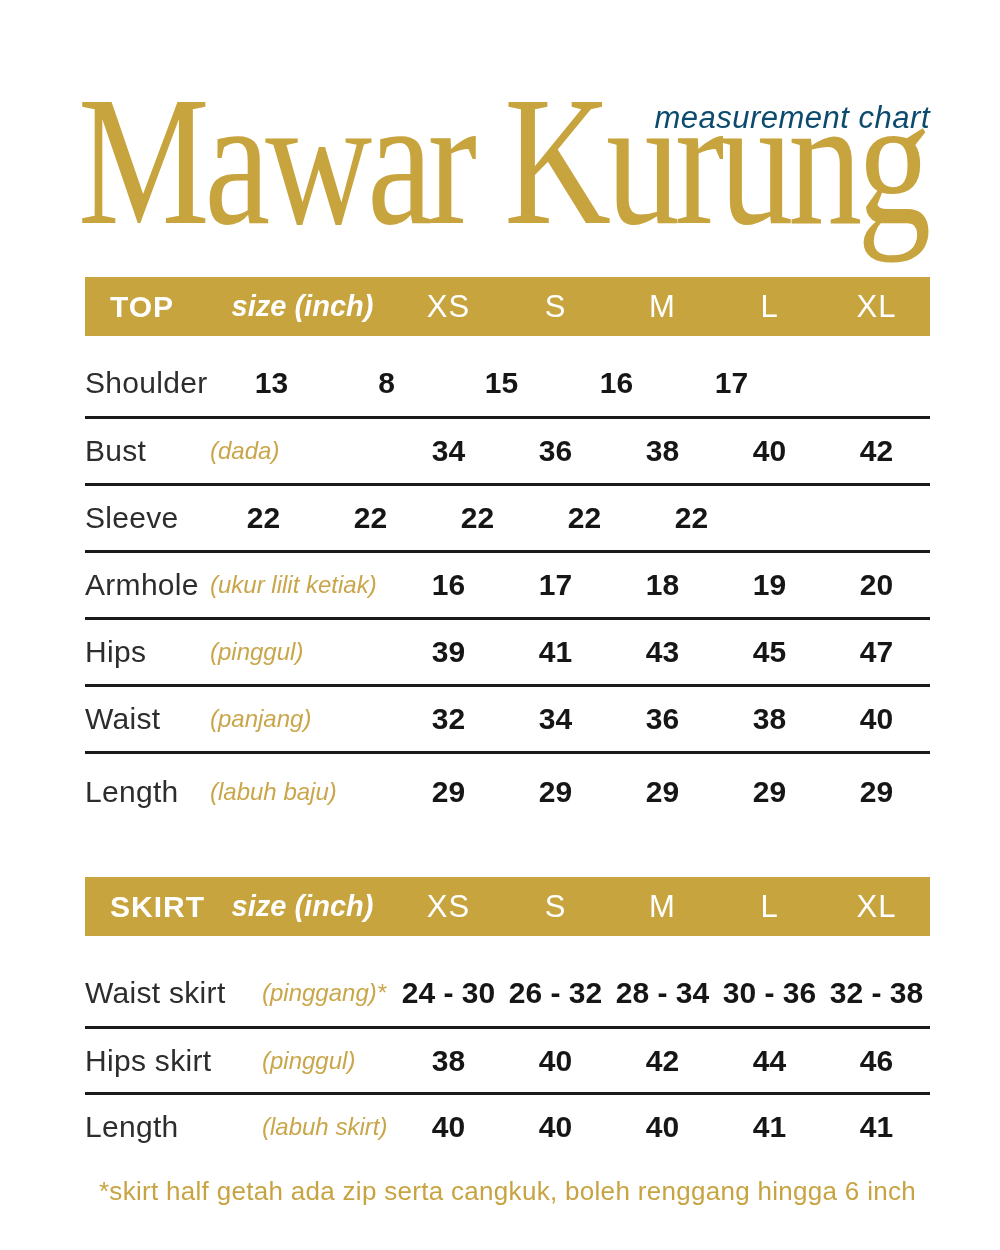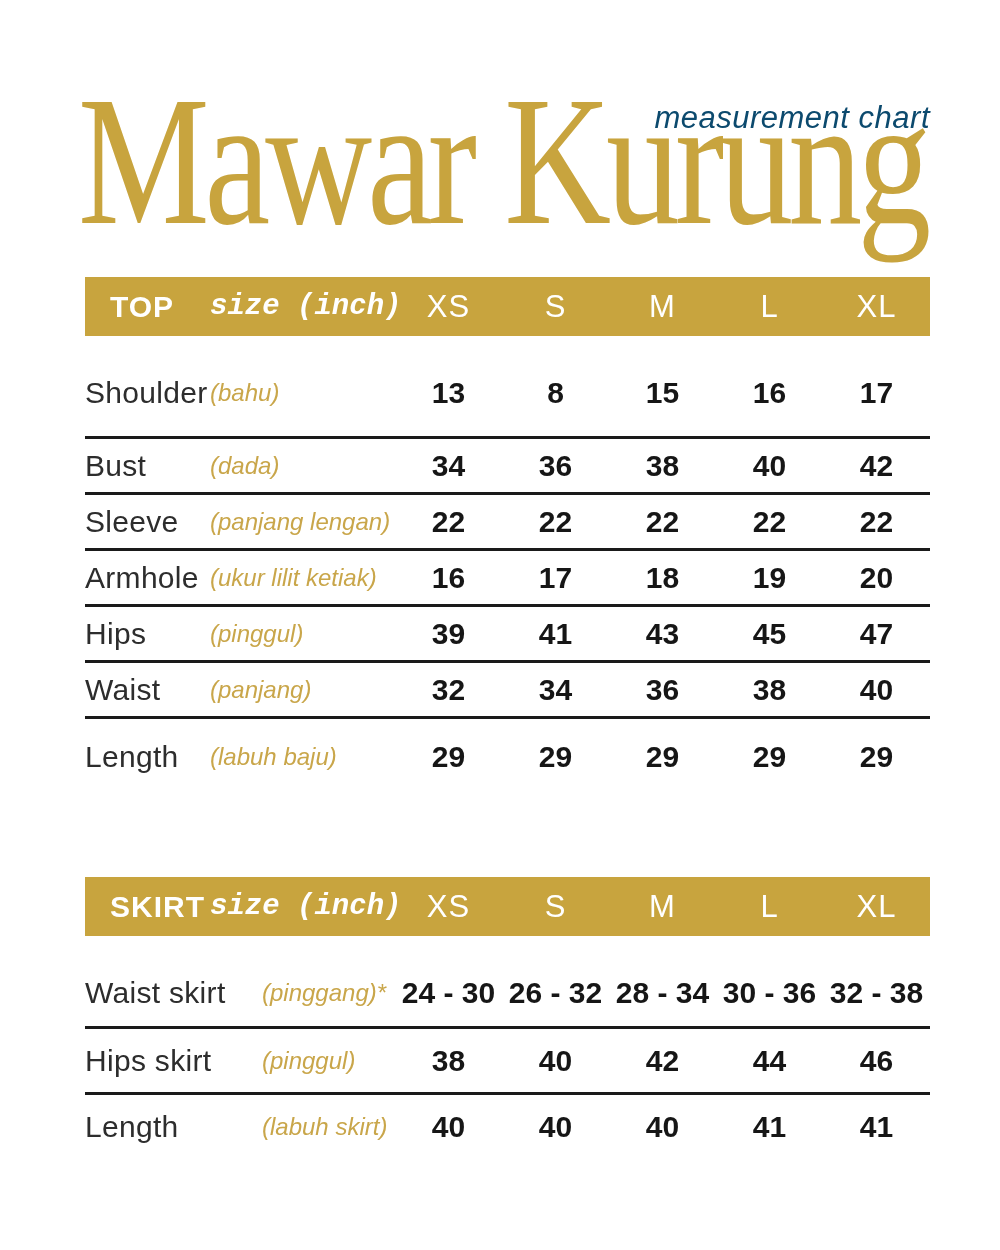--- a/index.html
+++ b/index.html
@@ -60,46 +60,45 @@
     padding-left: 25px;
     color: #ffffff;
     font-weight: 700;
     font-size: 30px;
     letter-spacing: 1px;
     white-space: nowrap;
   }
   .bar-unit {
     width: 185px;
     flex: 0 0 auto;
-    text-align: right;
+    text-align: center;
     color: #ffffff;
     font-weight: 700;
     font-style: italic;
     font-size: 29px;
     white-space: nowrap;
-    font-family: Liberation Mono, monospace;
   }
   .bar-size {
     width: 107px;
     flex: 0 0 auto;
     text-align: center;
     color: #ffffff;
     font-weight: 400;
     font-size: 31px;
     letter-spacing: 1px;
   }
 
   .row {
     display: flex;
     align-items: center;
-    height: 56px;
+    height: 67px;
     border-bottom: 3px solid #1a1a1a;
     box-sizing: border-box;
   }
-  .table--top .row--first  { height: 103px; padding-top: 14px; }
+  .table--top .row--first  { height: 83px; padding-top: 14px; gap: 8px; }
   .table--top .row--last   { height: 75px; border-bottom: none; }
   .table--skirt .row       { height: 66px; }
   .table--skirt .row--first{ height: 93px; padding-top: 24px; }
   .table--skirt .row--last { height: 64px; border-bottom: none; }
 
   .cell-label {
     width: 125px;
     flex: 0 0 auto;
     font-size: 30px;
     color: #2d2d2d;
@@ -153,41 +152,39 @@
       <div class="bar-unit">size (inch)</div>
       <div class="bar-size">XS</div>
       <div class="bar-size">S</div>
       <div class="bar-size">M</div>
       <div class="bar-size">L</div>
       <div class="bar-size">XL</div>
     </div>
 
     <div class="row row--first">
       <div class="cell-label">Shoulder</div>
-      <div class="cell-malay">(bahu)</div>
       <div class="cell-val">13</div>
       <div class="cell-val">8</div>
       <div class="cell-val">15</div>
       <div class="cell-val">16</div>
       <div class="cell-val">17</div>
     </div>
 
     <div class="row">
       <div class="cell-label">Bust</div>
       <div class="cell-malay">(dada)</div>
       <div class="cell-val">34</div>
       <div class="cell-val">36</div>
       <div class="cell-val">38</div>
       <div class="cell-val">40</div>
       <div class="cell-val">42</div>
     </div>
 
     <div class="row">
       <div class="cell-label">Sleeve</div>
-      <div class="cell-malay">(panjang lengan)</div>
       <div class="cell-val">22</div>
       <div class="cell-val">22</div>
       <div class="cell-val">22</div>
       <div class="cell-val">22</div>
       <div class="cell-val">22</div>
     </div>
 
     <div class="row">
       <div class="cell-label">Armhole</div>
       <div class="cell-malay">(ukur lilit ketiak)</div>
@@ -267,14 +264,15 @@
       <div class="cell-malay">(labuh skirt)</div>
       <div class="cell-val">40</div>
       <div class="cell-val">40</div>
       <div class="cell-val">40</div>
       <div class="cell-val">41</div>
       <div class="cell-val">41</div>
     </div>
 
   </div>
 
+  <div class="footnote">*skirt half getah ada zip serta cangkuk, boleh renggang hingga 6 inch</div>
 
 </div>
 
 </body></html>

